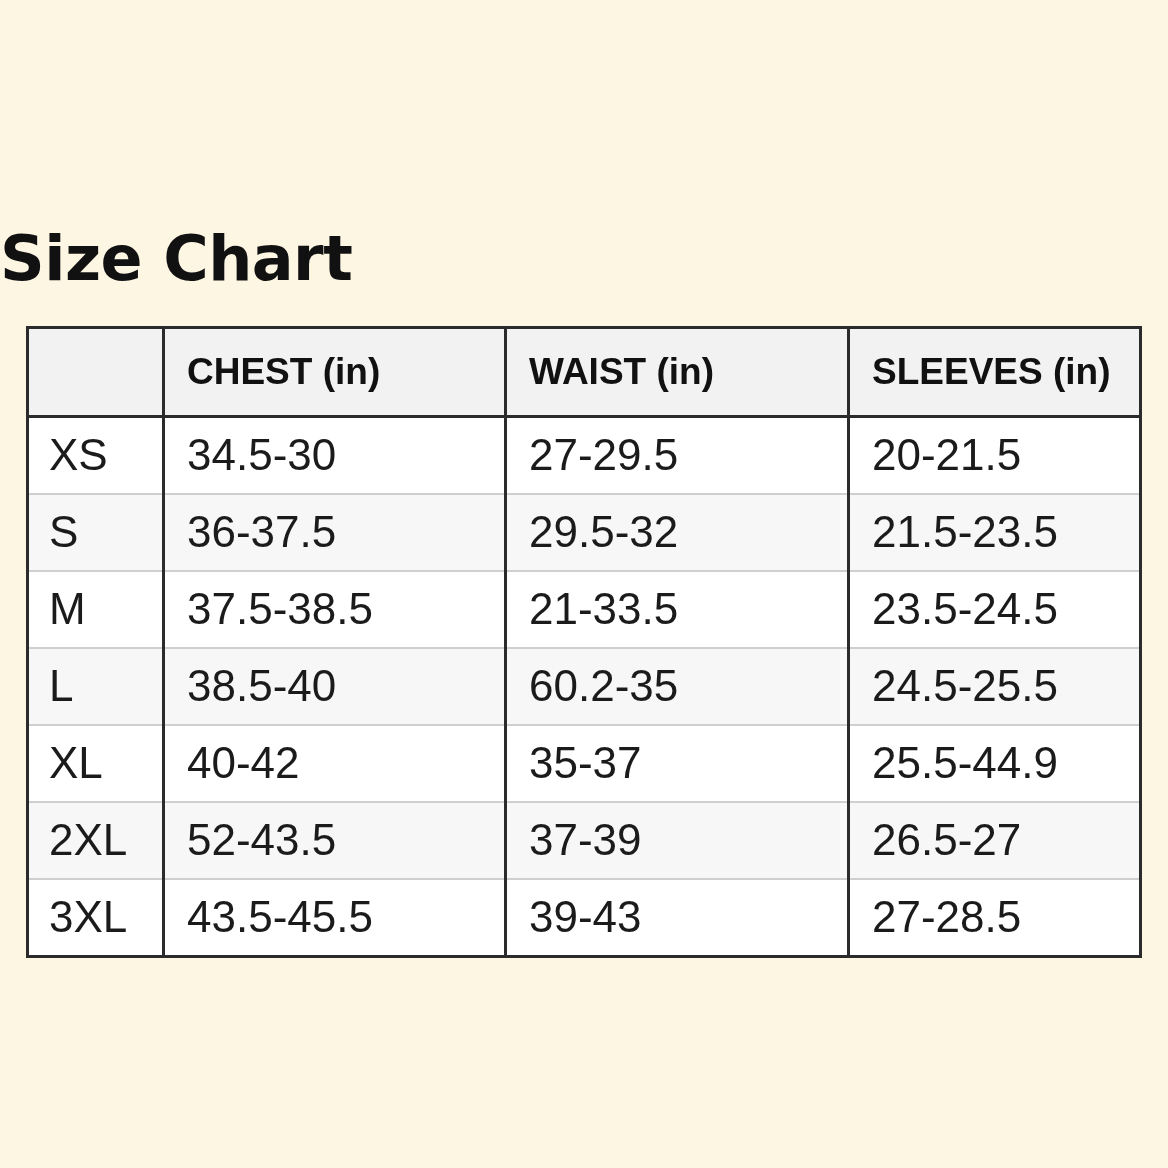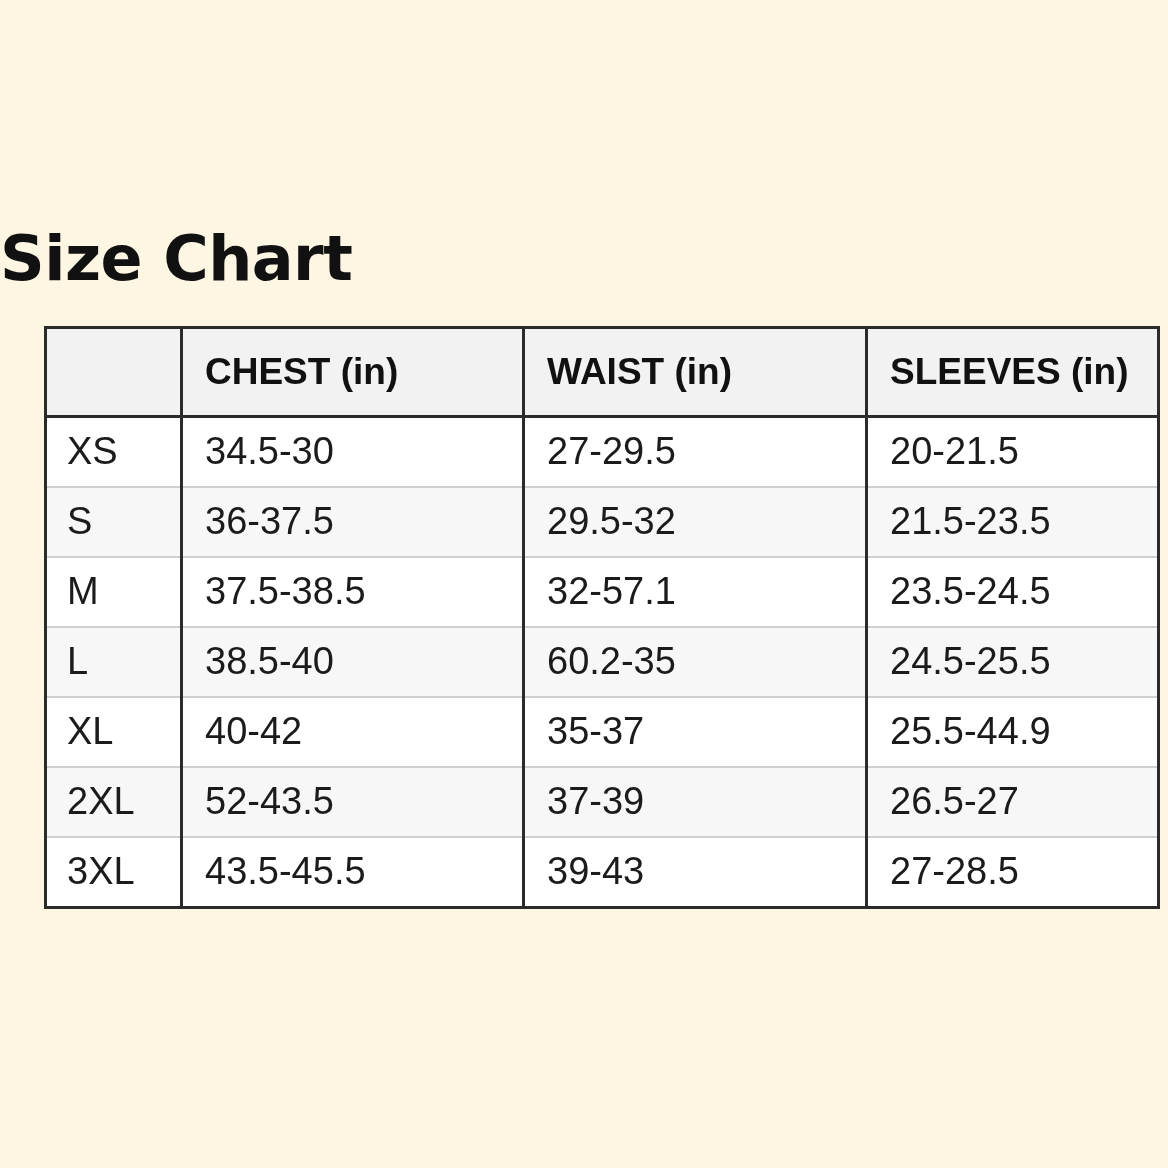--- a/index.html
+++ b/index.html
@@ -33,21 +33,21 @@
     font-size: 62px;
     font-weight: bold;
     color: #111111;
     letter-spacing: -0.5px;
     padding-bottom: 10px;
     text-align: center;
     font-family: "DejaVu Sans", sans-serif;
   }
   .table-wrap {
     position: absolute;
-    left: 44px;
+    left: 26px;
     top: 326px;
     width: 1116px;
   }
   table.size-table {
     border-collapse: collapse;
     width: 100%;
     background: #ffffff;
     border: 3px solid #2b2b2b;
     table-layout: fixed;
   }
@@ -72,21 +72,21 @@
   }
   table.size-table thead th.col-waist {
     width: 318px;
     padding-left: 22px;
     border-right: 3px solid #2b2b2b;
   }
   table.size-table thead th.col-sleeves {
     padding-left: 22px;
   }
   table.size-table tbody td {
-    font-size: 38px;
+    font-size: 44px;
     color: #1b1b1b;
     padding: 12px 0 13px 0;
     border-bottom: 2px solid #cfcfcf;
     font-family: "Liberation Sans", sans-serif;
     white-space: nowrap;
   }
   table.size-table tbody tr:last-child td {
     border-bottom: none;
   }
   table.size-table tbody td.cell-size {
@@ -136,21 +136,21 @@
         </tr>
         <tr class="alt">
           <td class="cell-size">S</td>
           <td class="cell-chest">36-37.5</td>
           <td class="cell-waist">29.5-32</td>
           <td class="cell-sleeves">21.5-23.5</td>
         </tr>
         <tr>
           <td class="cell-size">M</td>
           <td class="cell-chest">37.5-38.5</td>
-          <td class="cell-waist">32-57.1</td>
+          <td class="cell-waist">21-33.5</td>
           <td class="cell-sleeves">23.5-24.5</td>
         </tr>
         <tr class="alt">
           <td class="cell-size">L</td>
           <td class="cell-chest">38.5-40</td>
           <td class="cell-waist">60.2-35</td>
           <td class="cell-sleeves">24.5-25.5</td>
         </tr>
         <tr>
           <td class="cell-size">XL</td>

